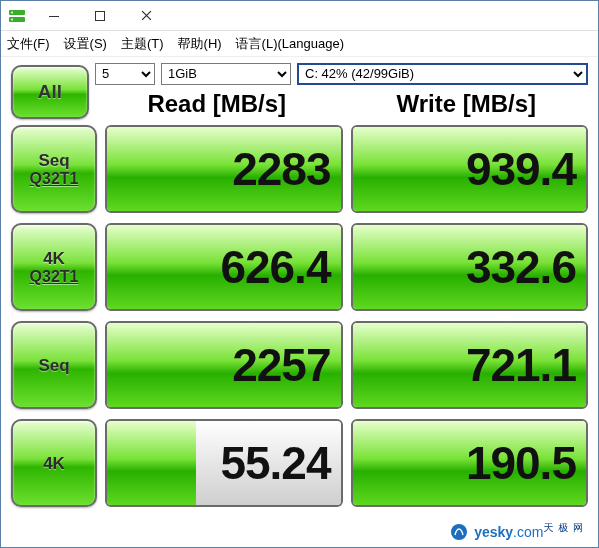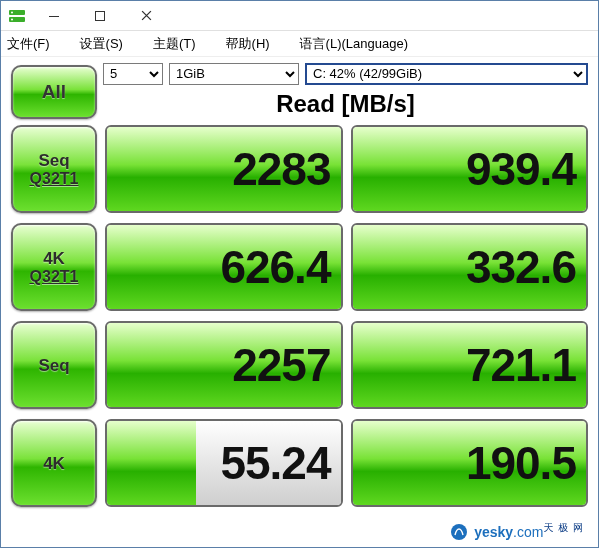--- a/index.html
+++ b/index.html
@@ -44,37 +44,37 @@
   justify-content: center;
   font-size: 13px;
   color: #555;
 }
 .tbtn-close { color: #333; }
 .menubar {
   height: 26px;
   display: flex;
   align-items: center;
   padding: 0 6px;
-  gap: 30px;
+  gap: 14px;
   font-size: 13px;
   color: #000;
   background: #fff;
   border-bottom: 1px solid #eee;
 }
 .content {
   padding: 8px 10px 10px 10px;
 }
 .toprow {
   display: flex;
   align-items: center;
   gap: 6px;
   height: 54px;
 }
 .bigbtn {
-  width: 86px;
+  width: 78px;
   height: 54px;
   border: 2px solid #6a6a6a;
   border-radius: 10px;
   background: linear-gradient(#e8ffd2 0%, #7ae23a 45%, #2eb500 55%, #6ce02f 100%);
   box-shadow: inset 0 1px 2px rgba(255,255,255,0.8), 0 1px 2px rgba(0,0,0,0.3);
   display: flex;
   flex-direction: column;
   align-items: center;
   justify-content: center;
   font-size: 16px;
@@ -248,20 +248,21 @@
           </select>
           <select class="sel-size">
             <option>1GiB</option>
           </select>
           <select class="sel-drive">
             <option>C: 42% (42/99GiB)</option>
           </select>
         </div>
         <div class="headrow">
           <div class="col">Read [MB/s]</div>
+          <div class="col">Write [MB/s]</div>
         </div>
       </div>
     </div>
 
     <div class="grid">
       <div class="row">
         <div class="testbtn">
           <span>Seq</span>
           <span class="sub">Q32T1</span>
         </div>

